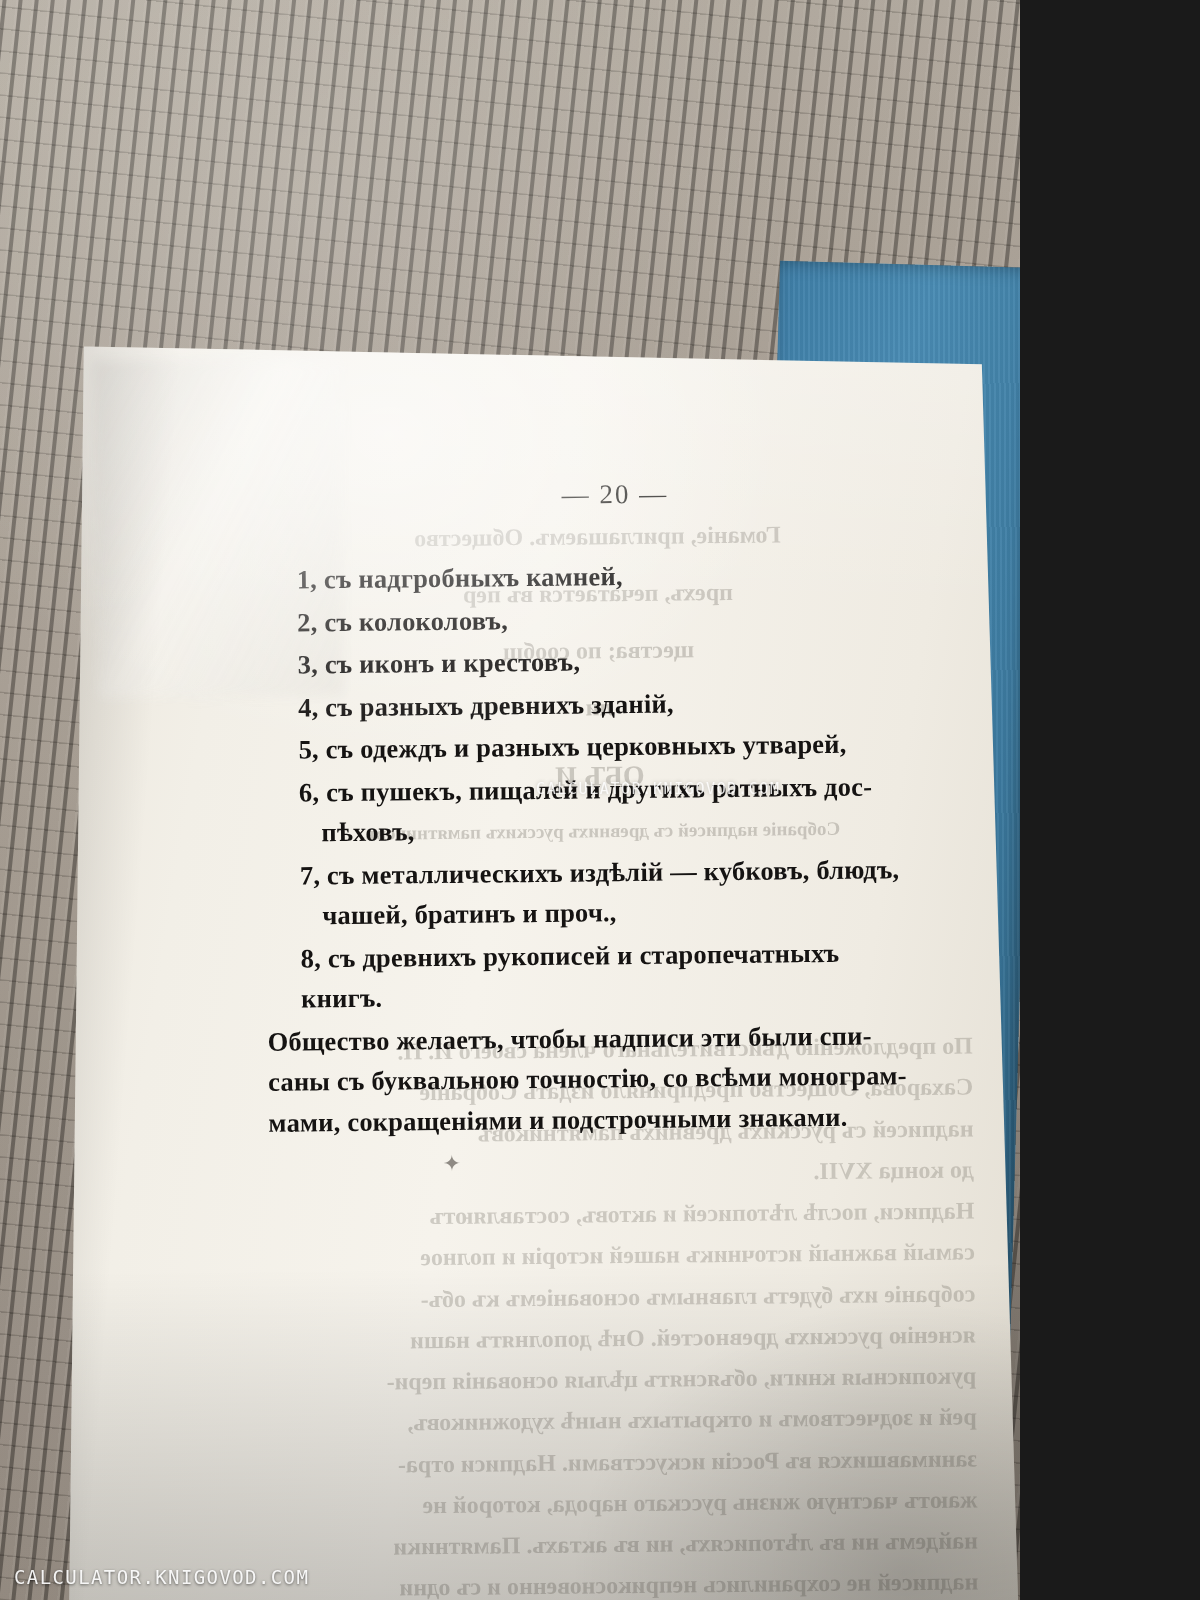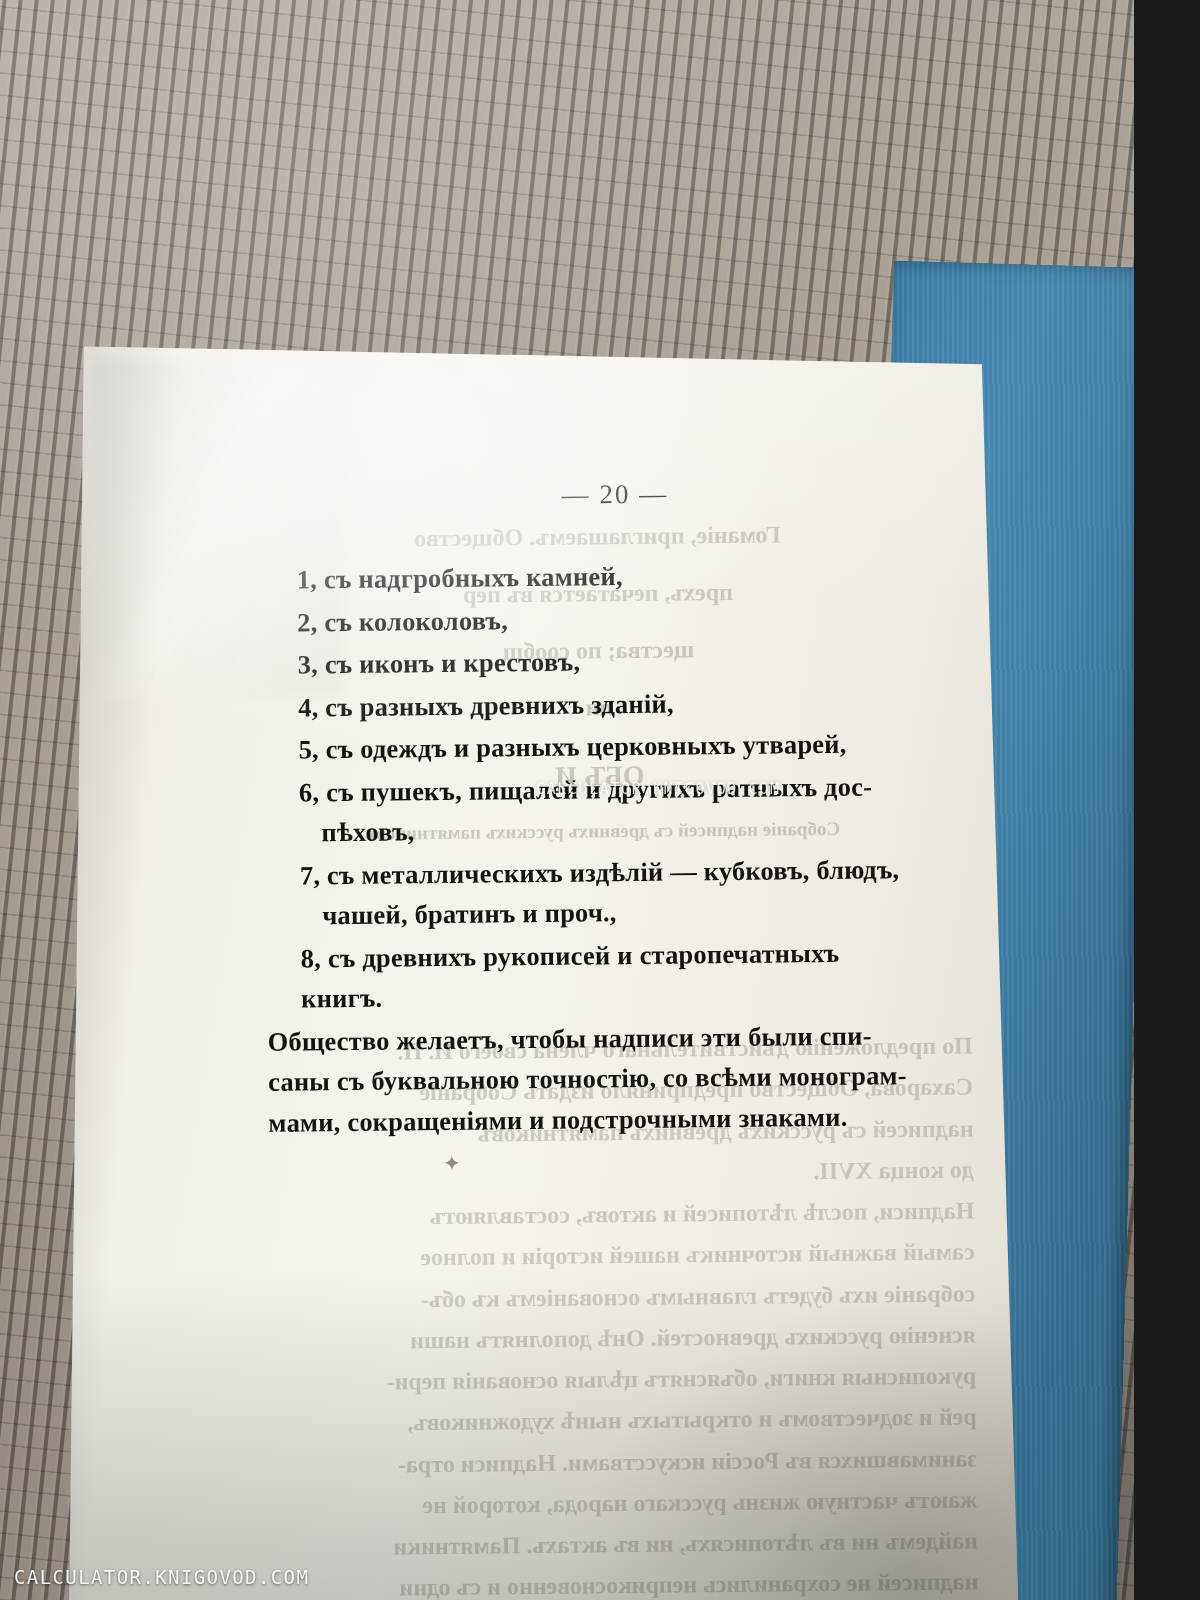--- a/index.html
+++ b/index.html
@@ -2,21 +2,21 @@
 <html lang="ru"><head>
 <meta charset="utf-8">
 <style>
   html, body {
     margin: 0;
     padding: 0;
     background: #1a1a1a;
   }
   #shot {
     position: relative;
-    width: 1134px;
+    width: 1020px;
     height: 1600px;
     overflow: hidden;
     font-family: "Liberation Serif", serif;
     background: #8d8378;
   }
 
   
   .mat {
     position: absolute;
     inset: 0;

